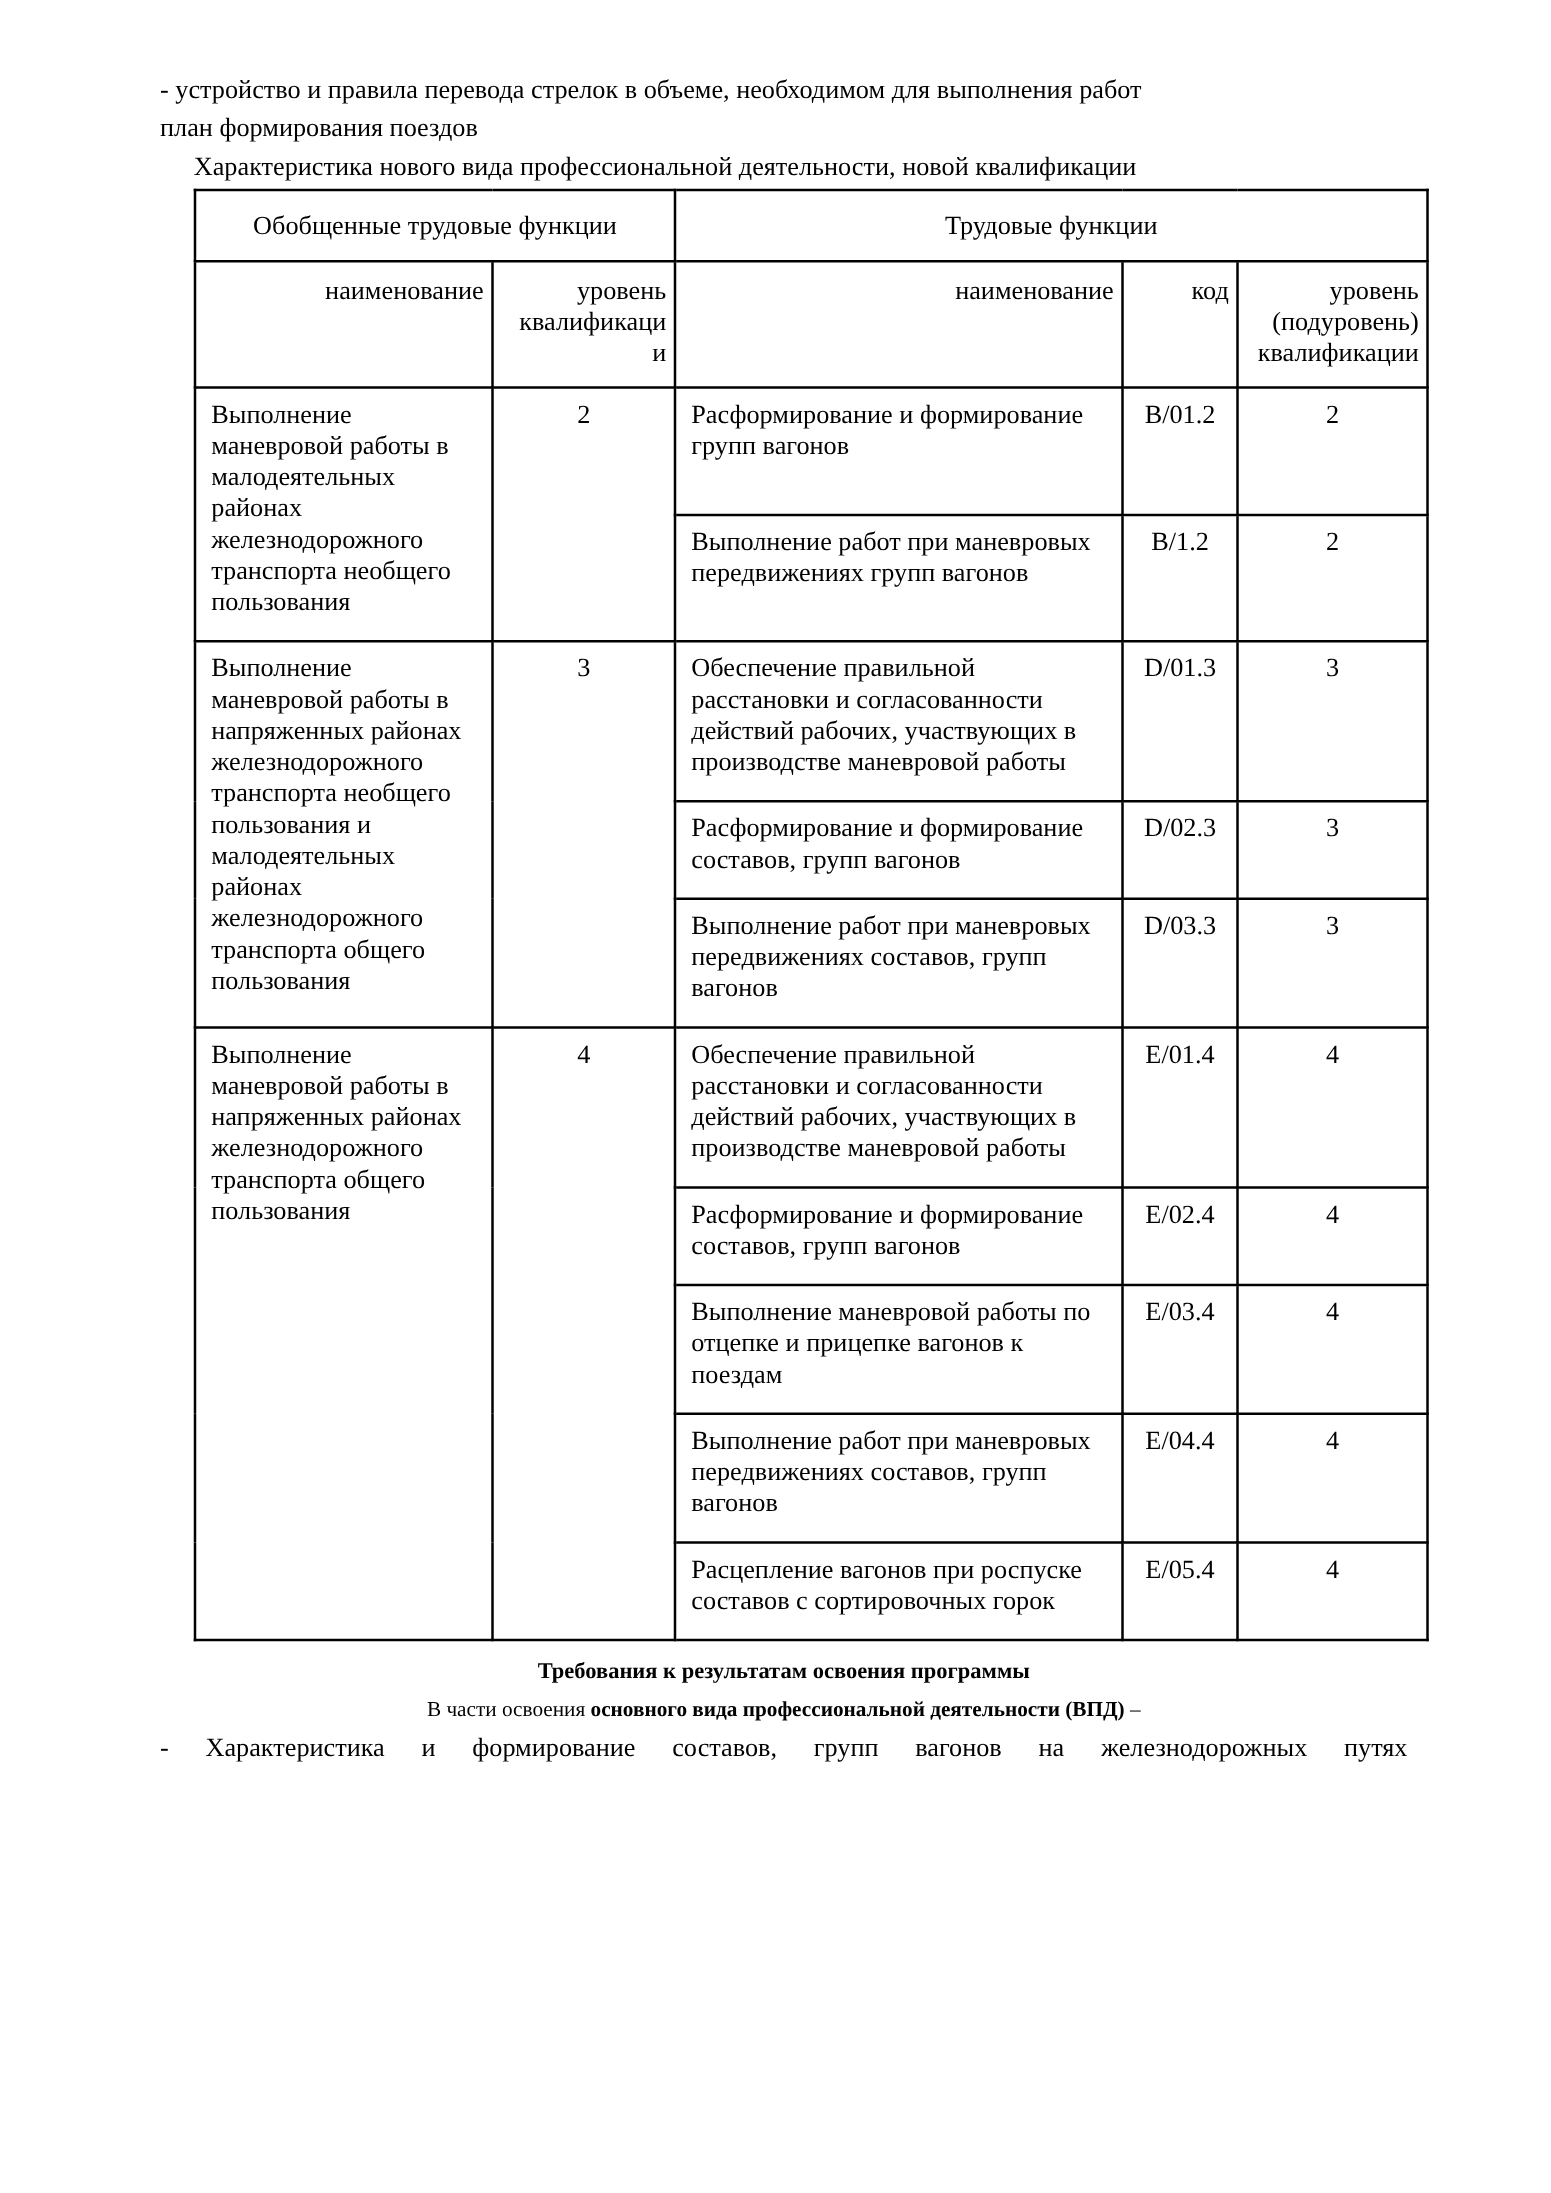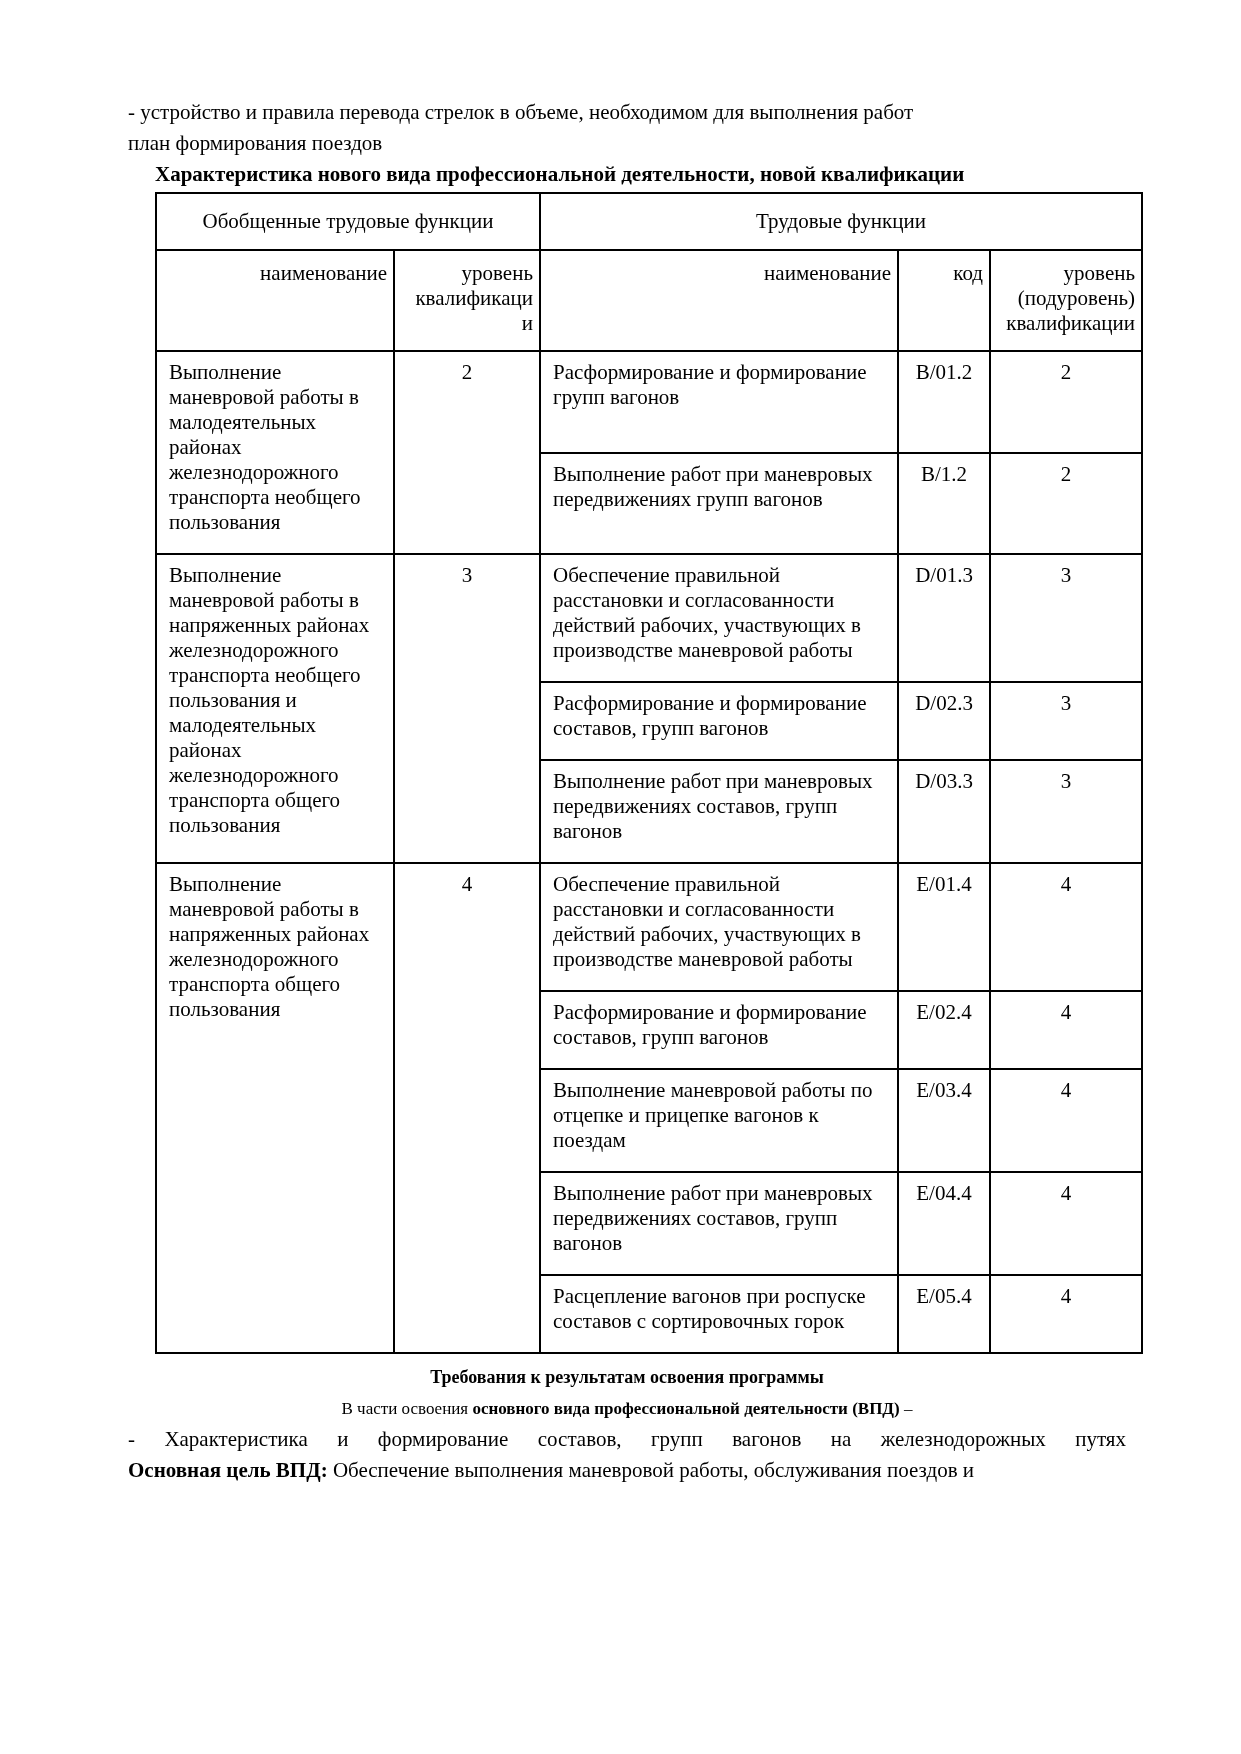--- a/index.html
+++ b/index.html
@@ -12,29 +12,28 @@
     height: 1754px;
     overflow: hidden;
     color: #000;
     font-family: "Liberation Serif", "DejaVu Serif", serif;
   }
   .page {
     box-sizing: border-box;
     width: 1241px;
     height: 1466px;
     padding: 56px 115px 0 128px;
-    margin-top: 41px;
   }
   p { margin: 0; }
   .body-text {
     font-size: 21px;
     line-height: 31px;
   }
   .table-title {
-    font-weight: bold;
+    font-weight: normal;
     font-size: 21px;
     line-height: 31px;
     margin-left: 27px;
   }
   table.qual {
     border-collapse: collapse;
     table-layout: fixed;
     width: 986px;
     margin-left: 27px;
     margin-top: 2px;
@@ -183,15 +182,14 @@
     </tr>
   </tbody>
     </table>
 
   <p class="outro-heading">Требования к результатам освоения программы</p>
 
   <p class="outro-center"><span>В части освоения </span><b>основного вида профессиональной деятельности (ВПД)</b><span> –</span></p>
 
   <p class="bullet-line1">- Характеристика и формирование составов, групп вагонов на железнодорожных путях</p>
 
-  <p class="goal-line"><b>Основная цель ВПД:</b><span> Обеспечение выполнения маневровой работы, обслуживания поездов и</span></p>
 
 </div>
 
 </body></html>

